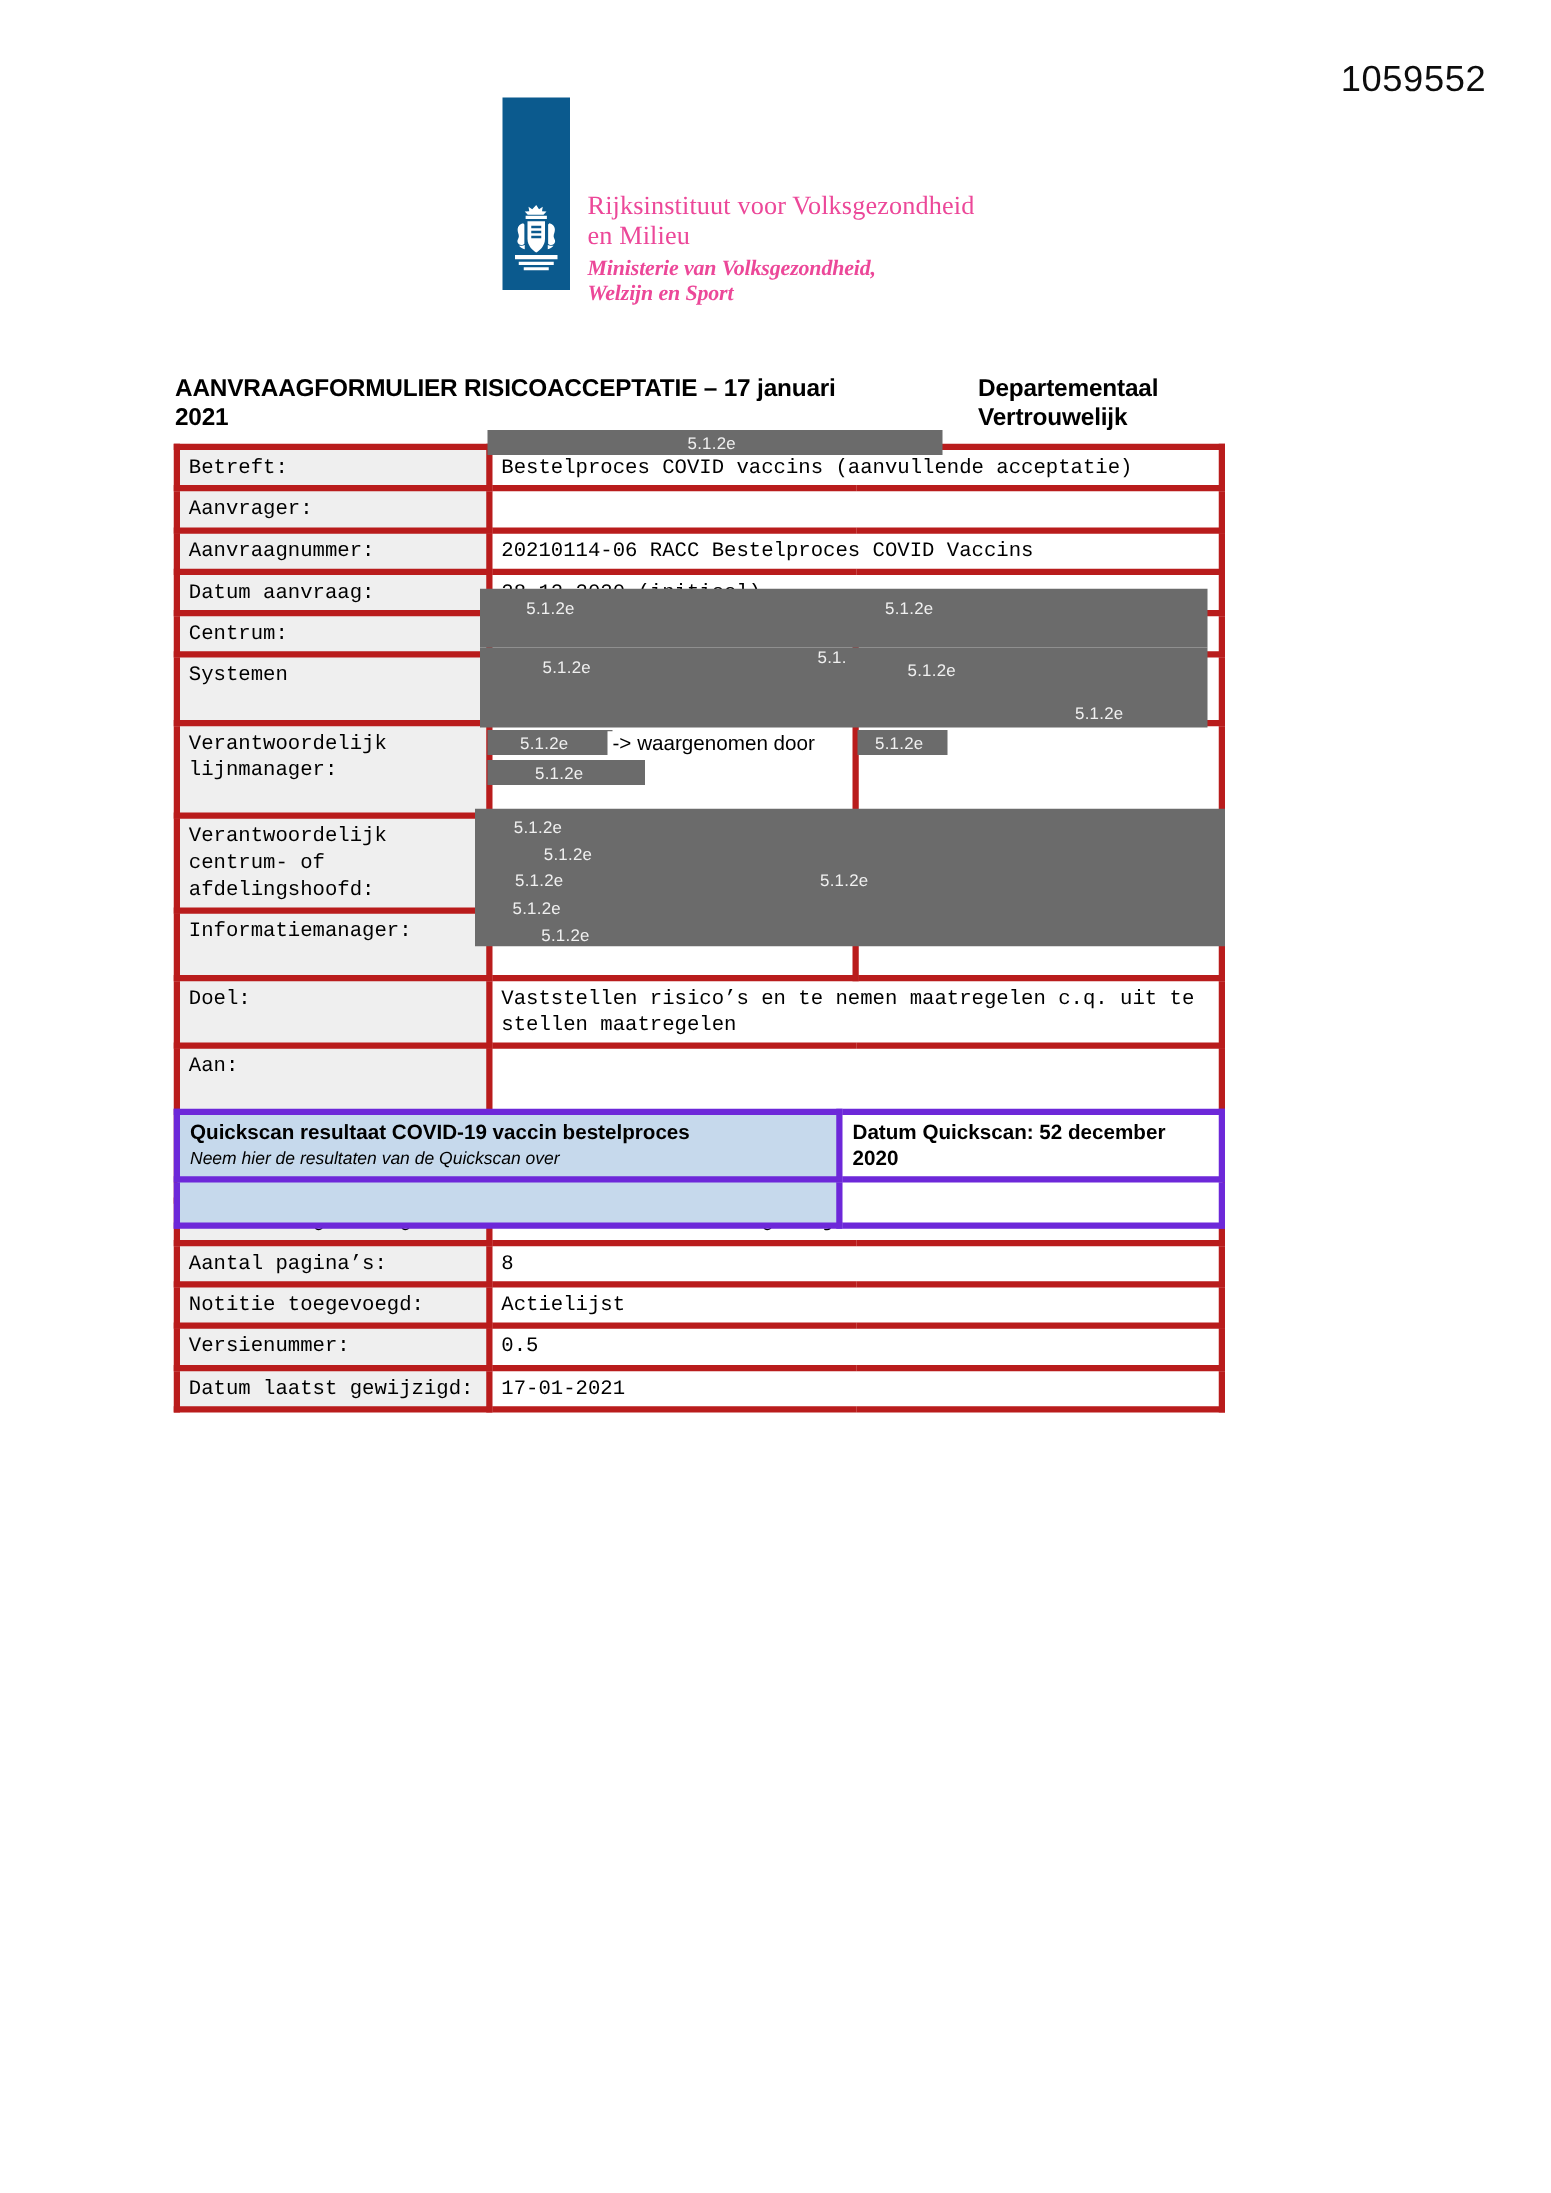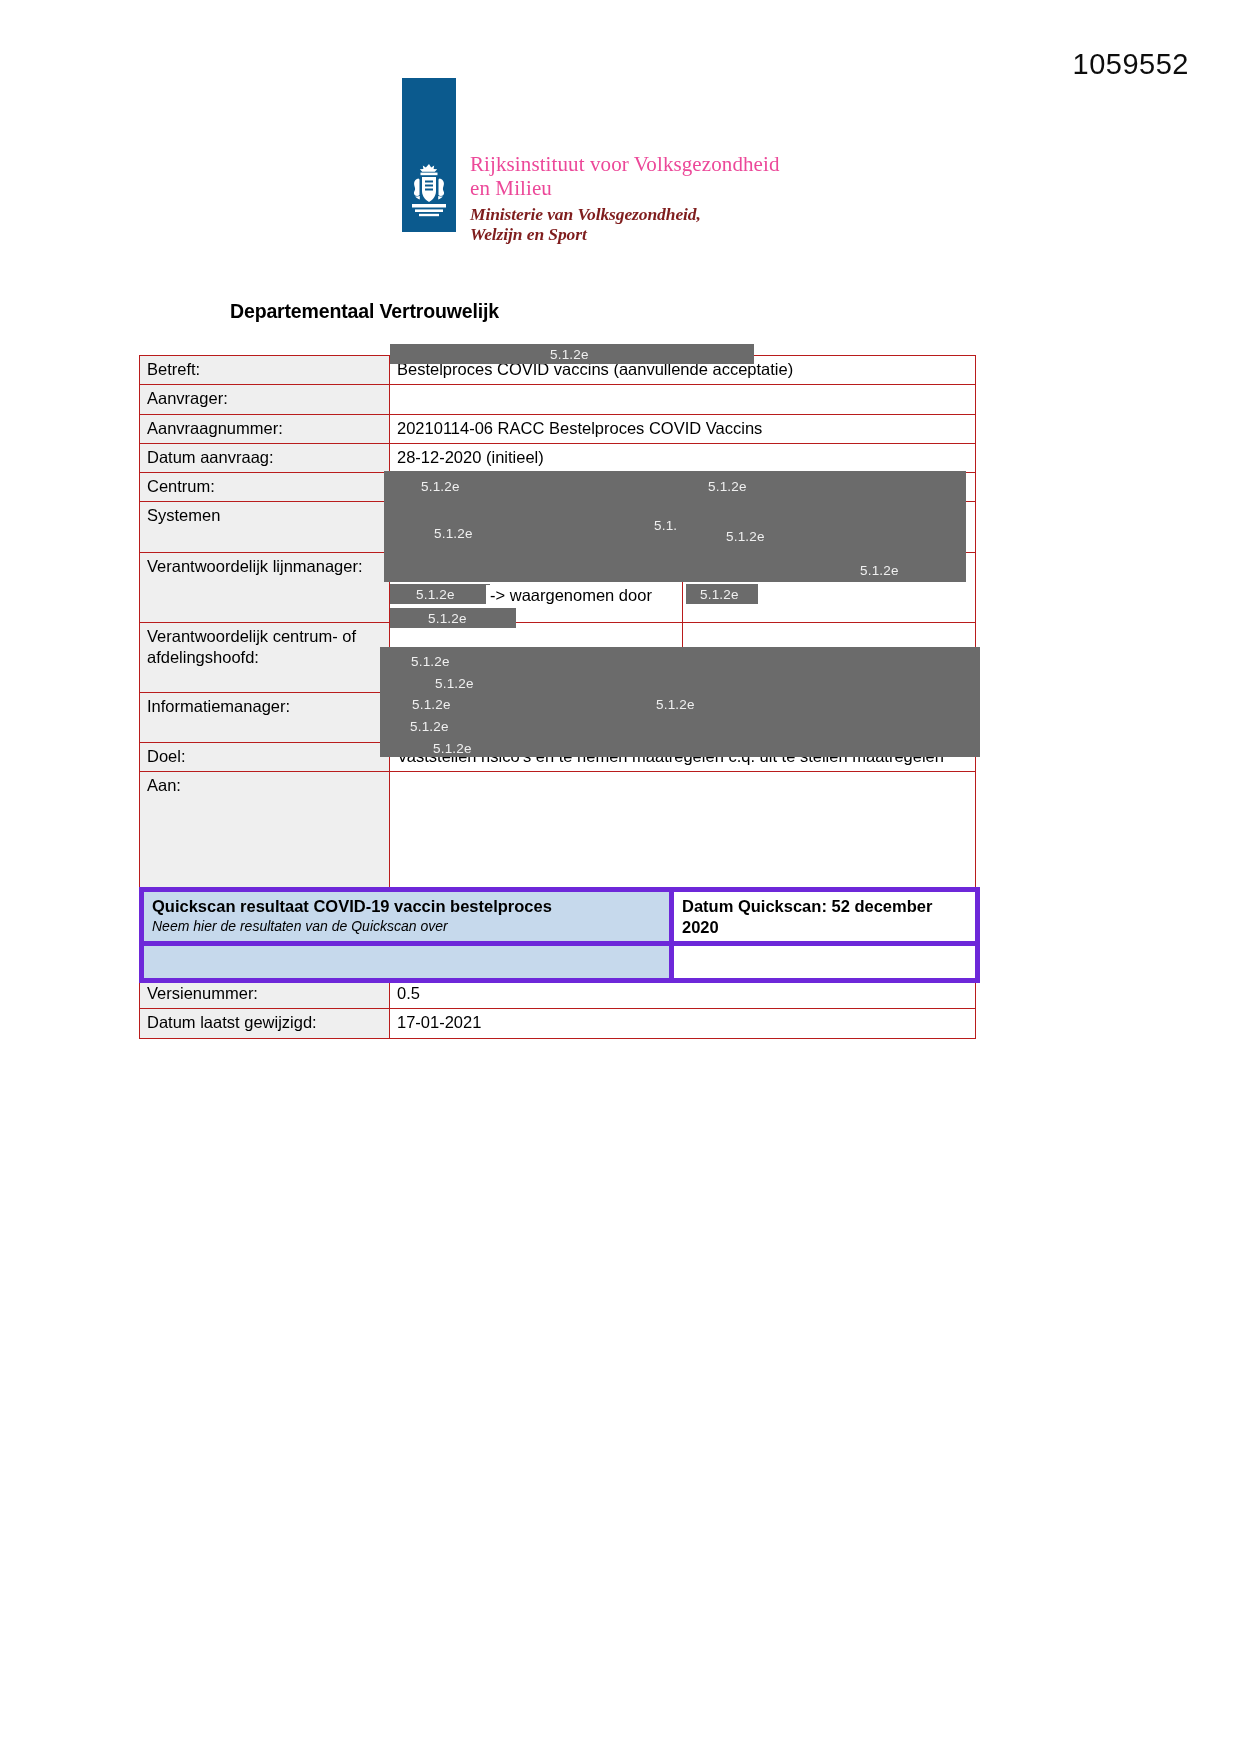--- a/index.html
+++ b/index.html
@@ -65,21 +65,21 @@
     font-family: "Liberation Serif", serif;
     font-size: 21px;
     color: #ec4899;
     letter-spacing: 0.1px;
   }
   .logo-line3, .logo-line4 {
     font-family: "Liberation Serif", serif;
     font-style: italic;
     font-weight: bold;
     font-size: 17.5px;
-    color: #7f1d1d;
+    color: #ec4899;
     letter-spacing: -0.1px;
   }
   .logo-line3 { margin-top: 3px; }
 
   
   .title-row {
     position: absolute;
     left: 140px;
     top: 300px;
     width: 900px;
@@ -102,25 +102,26 @@
   .main-table {
     position: absolute;
     left: 139px;
     top: 355px;
     width: 836px;
     border-collapse: collapse;
     table-layout: fixed;
     font-size: 16.5px;
   }
   .main-table td {
-    border: 1px solid #b91c1c;
+    border: 5px solid #b91c1c;
     padding: 3px 7px 4px 7px;
     vertical-align: top;
     line-height: 1.29;
     background: #ffffff;
+    font-family: Liberation Mono, monospace;
   }
   .main-table td.label {
     background: #efefef;
     width: 250px;
   }
   .row-tall-a td { height: 62px; }
   .row-tall-b td { height: 62px; }
   .row-aan td { height: 112px; }
   .row-info td { height: 42px; }
 
@@ -228,20 +229,21 @@
     </div>
     <div class="logo-text">
       <div class="logo-line1">Rijksinstituut voor Volksgezondheid</div>
       <div class="logo-line2">en Milieu</div>
       <div class="logo-line3">Ministerie van Volksgezondheid,</div>
       <div class="logo-line4">Welzijn en Sport</div>
     </div>
   </div>
 
   <div class="title-row">
+    <div class="title-main">AANVRAAGFORMULIER RISICOACCEPTATIE – 17 januari 2021</div>
     <div class="title-class">Departementaal Vertrouwelijk</div>
   </div>
 
   <table class="main-table">
     <colgroup>
       <col style="width:250px">
       <col style="width:293px">
       <col style="width:293px">
     </colgroup>
     <tbody>

